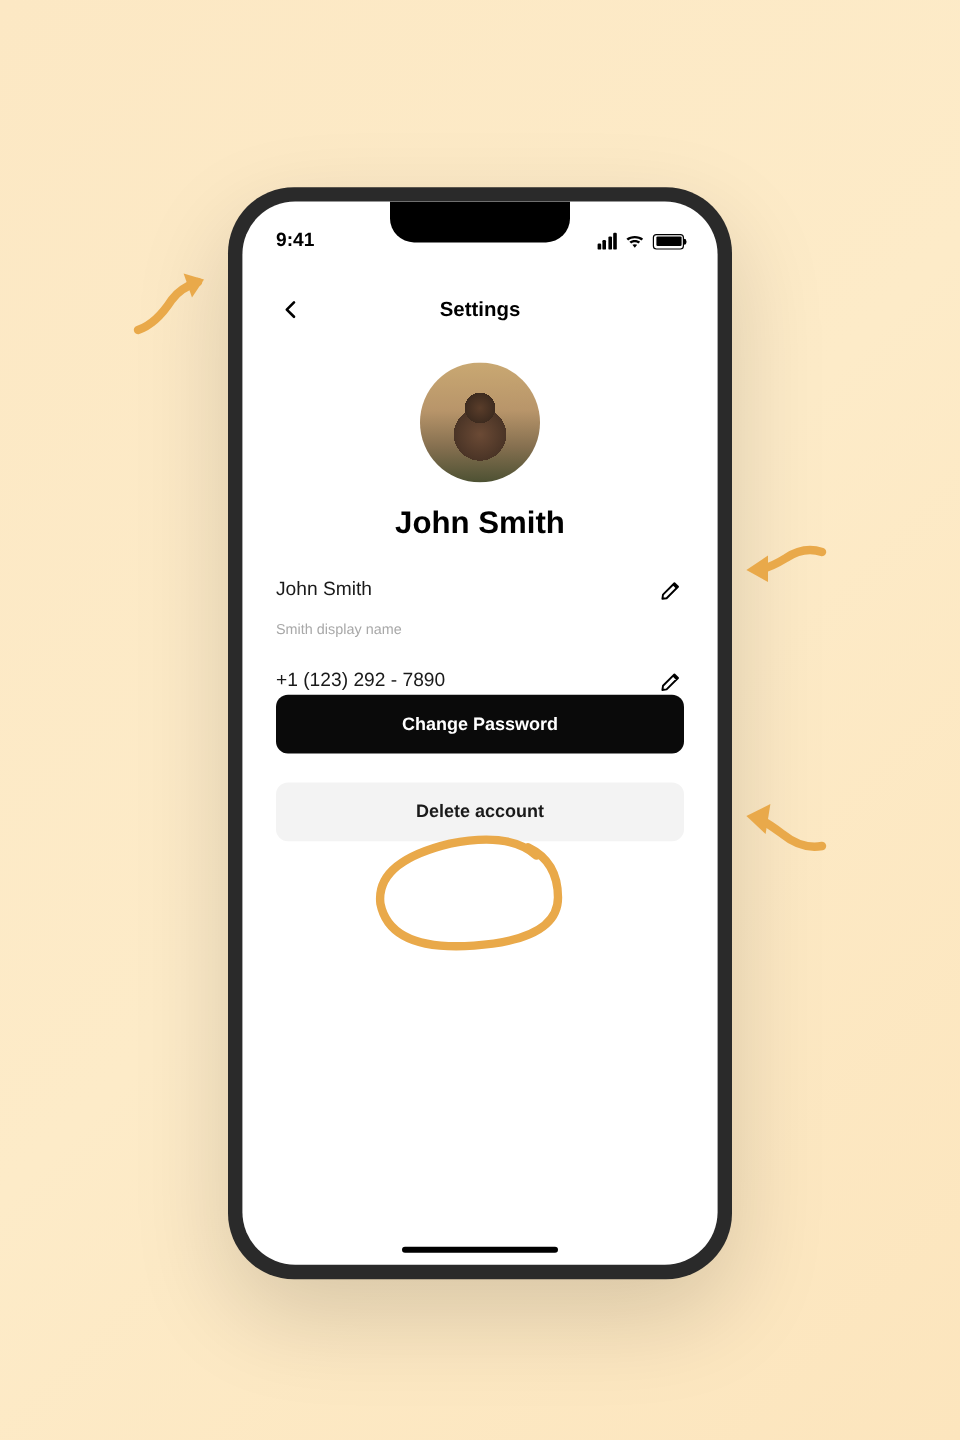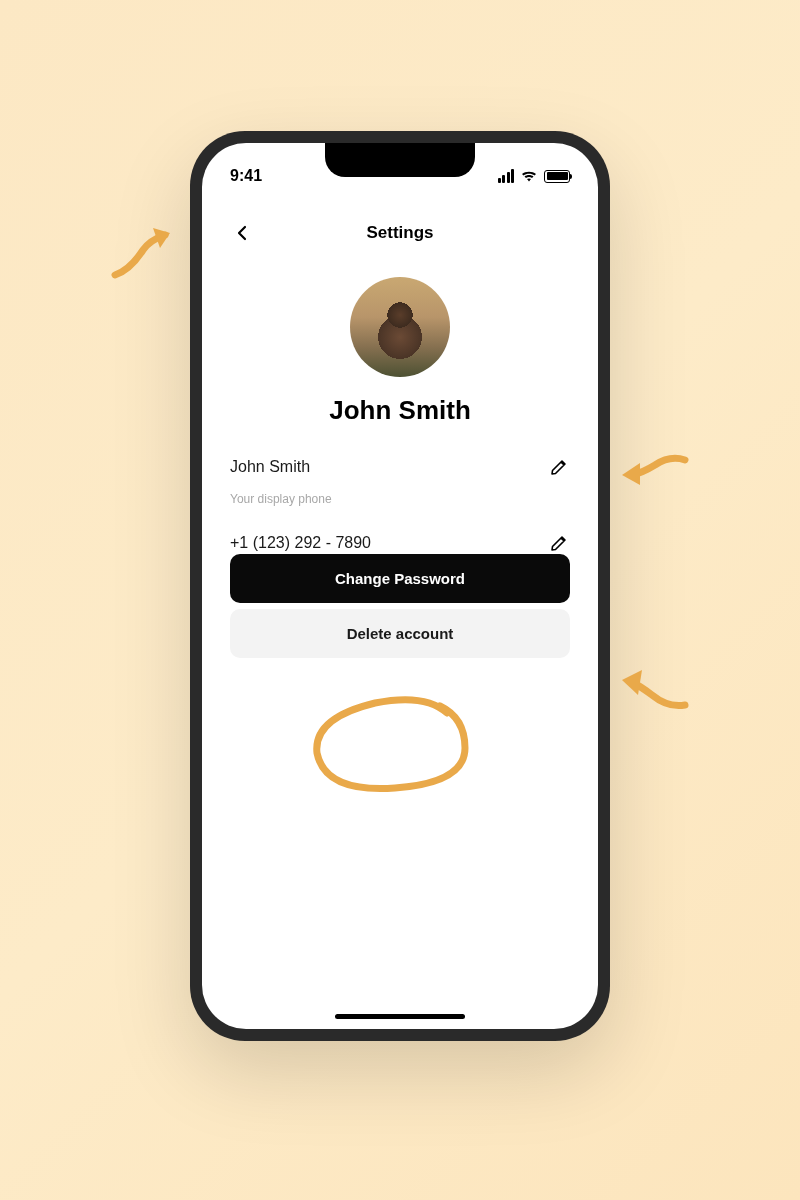--- a/index.html
+++ b/index.html
@@ -7,21 +7,21 @@
       width: 800px;
       height: 1200px;
       background: linear-gradient(135deg, #fce8c4 0%, #fdebc8 50%, #fce5bd 100%);
       font-family: -apple-system, BlinkMacSystemFont, 'Segoe UI', sans-serif;
       position: relative;
       overflow: hidden;
     }
     .phone {
       position: absolute;
       left: 190px;
-      top: 131px;
+      top: 156px;
       width: 420px;
       height: 910px;
       background: #2a2a2a;
       border-radius: 55px;
       padding: 12px;
       box-shadow: 0 30px 80px rgba(0,0,0,0.15);
     }
     .screen {
       width: 100%;
       height: 100%;
@@ -86,21 +86,21 @@
       display: block;
     }
     .profile-name { text-align: center; font-size: 26px; font-weight: 700; margin-bottom: 30px; }
     .content { padding: 0 28px; }
     .field-row { display: flex; justify-content: space-between; align-items: center; }
     .field-value { font-size: 16px; color: #1a1a1a; }
     .field-hint { font-size: 12px; color: #a8a8a8; margin-top: 14px; margin-bottom: 26px; }
     .edit-btn { cursor: pointer; width: 22px; height: 22px; display: flex; align-items: center; justify-content: center; }
     .btn {
       width: 100%; padding: 16px; border-radius: 10px; border: none;
-      font-size: 15px; font-weight: 600; cursor: pointer; margin-bottom: 6px;
+      font-size: 15px; font-weight: 600; cursor: pointer; margin-bottom: 24px;
     }
     .btn-primary { background: #0a0a0a; color: #fff; }
     .btn-secondary { background: #f3f3f3; color: #1a1a1a; font-weight: 700; }
     .home-indicator {
       position: absolute; bottom: 10px; left: 50%; transform: translateX(-50%);
       width: 130px; height: 5px; background: #000; border-radius: 3px;
     }
     .annotation { position: absolute; pointer-events: none; }
     .arrow1 { left: 105px; top: 220px; }
     .arrow2 { right: 105px; top: 445px; }
@@ -146,21 +146,21 @@
 
     <div class="content">
       <div class="field-row">
         <span class="field-value">John Smith</span>
         <div class="edit-btn">
           <svg width="18" height="18" viewBox="0 0 18 18">
             <path d="M2 16 L2.5 12.5 L12 3 L15 6 L5.5 15.5 Z M11 4 L14 7" stroke="#000" stroke-width="1.6" fill="none" stroke-linejoin="round"></path>
           </svg>
         </div>
       </div>
-      <div class="field-hint">Your display phone</div>
+      <div class="field-hint">Smith display name</div>
 
       <div class="field-row">
         <span class="field-value">+1 (123) 292 - 7890</span>
         <div class="edit-btn">
           <svg width="18" height="18" viewBox="0 0 18 18">
             <path d="M2 16 L2.5 12.5 L12 3 L15 6 L5.5 15.5 Z M11 4 L14 7" stroke="#000" stroke-width="1.6" fill="none" stroke-linejoin="round"></path>
           </svg>
         </div>
       </div>
 

